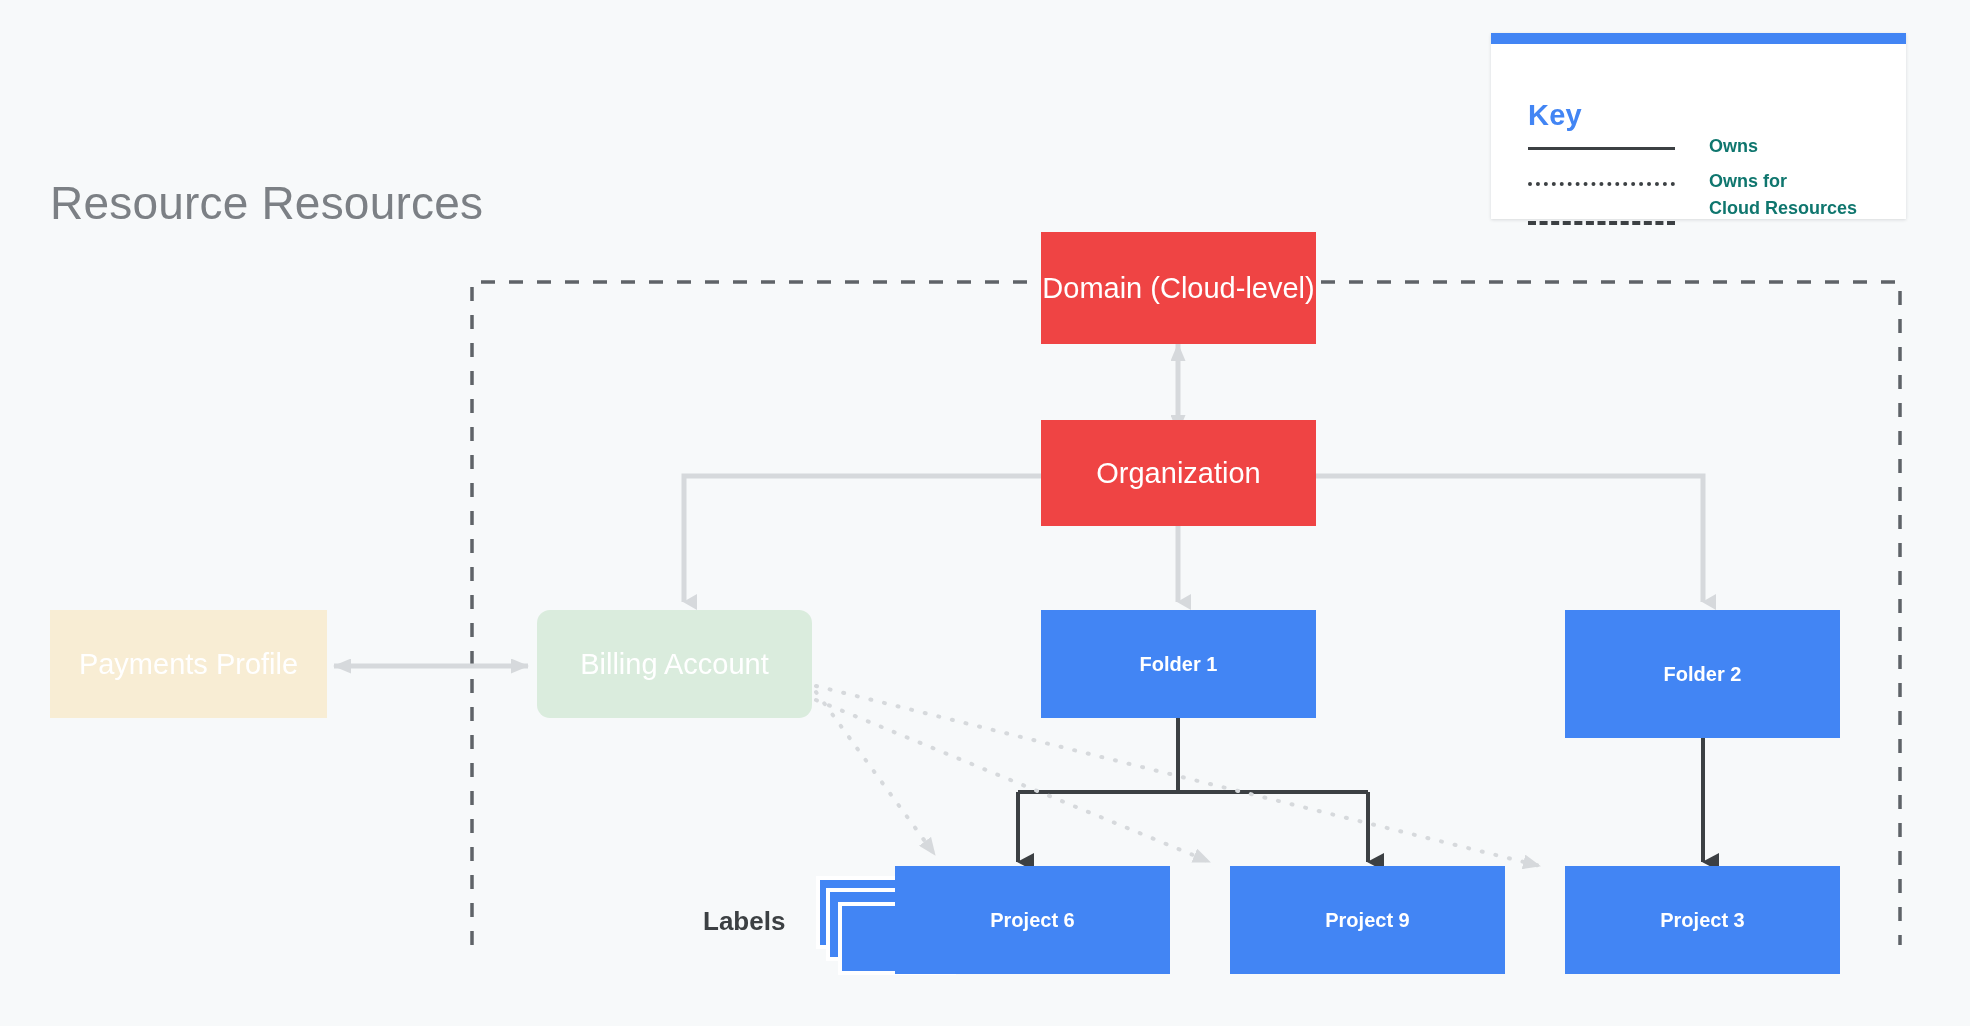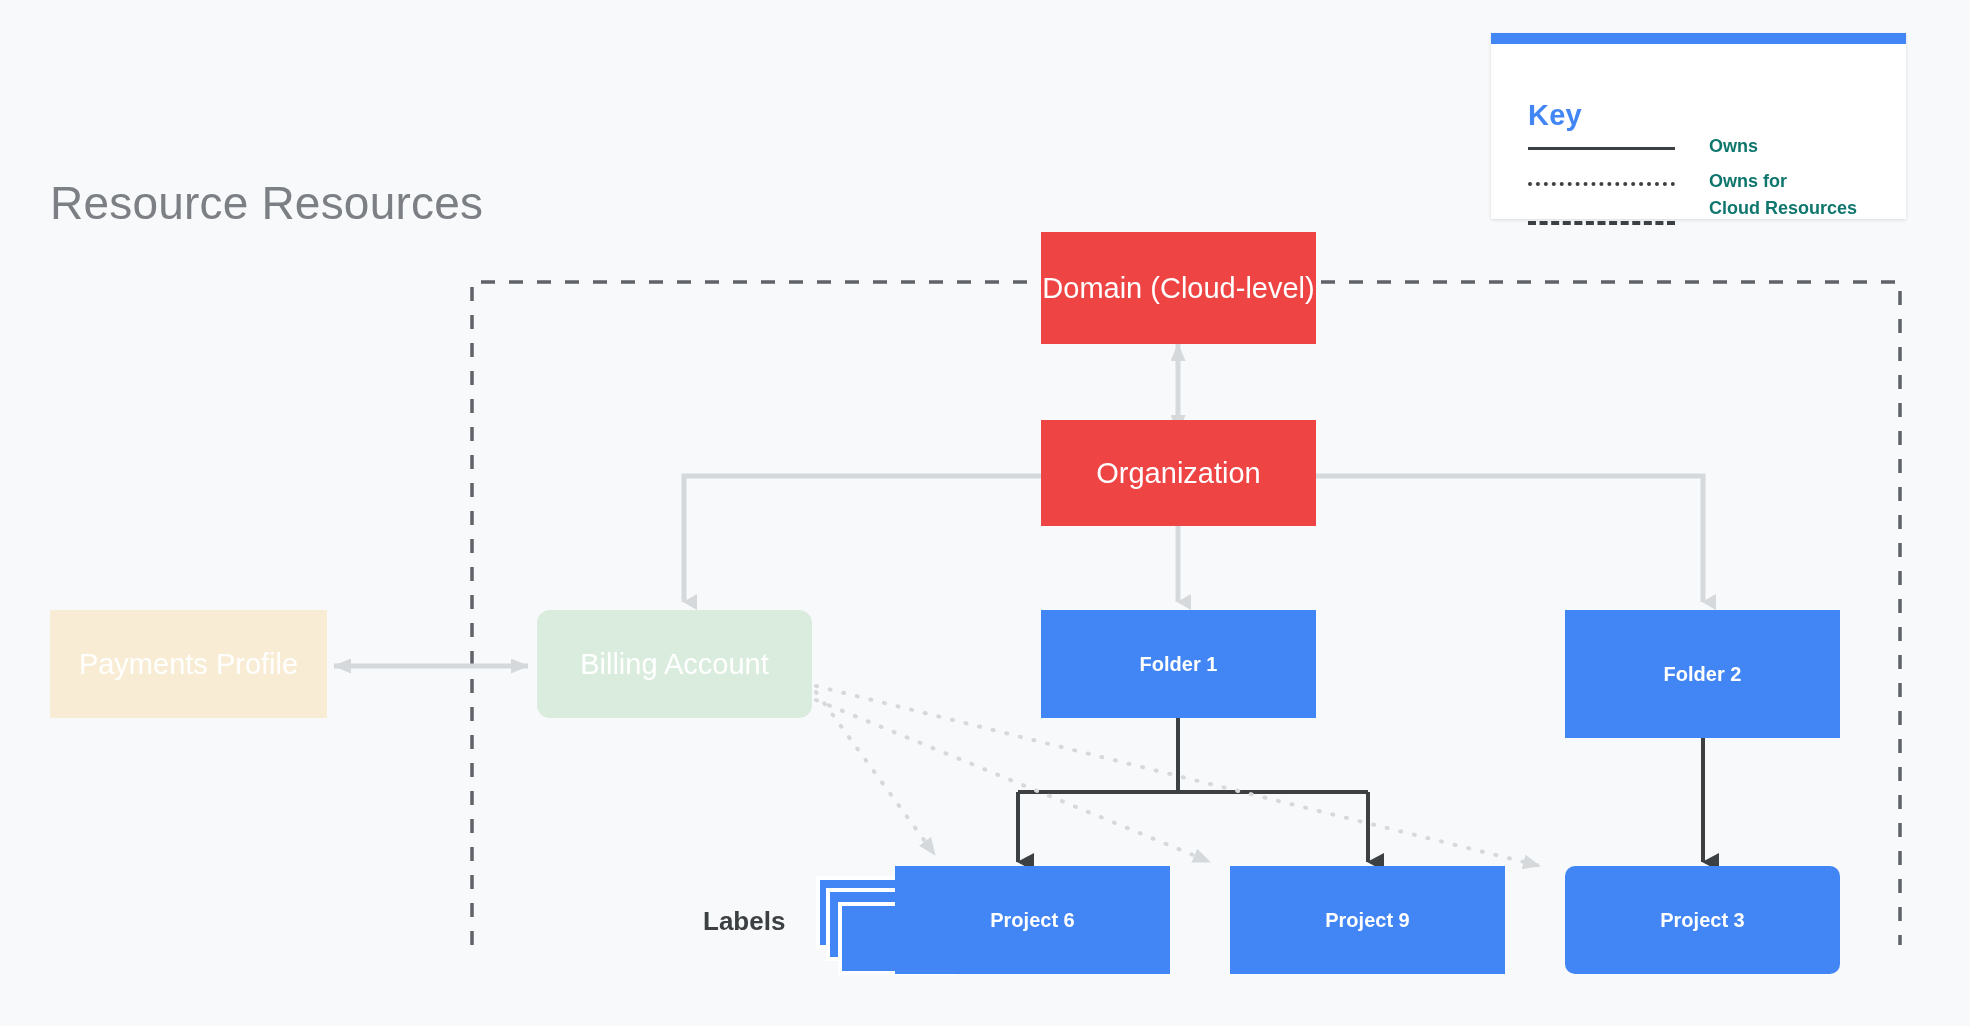--- a/index.html
+++ b/index.html
@@ -195,17 +195,17 @@
   </div>
 
   <div class="node blue" style="left:895px;top:866px;width:275px;height:108px;">
     <span class="node-label">Project 6</span>
   </div>
 
   <div class="node blue" style="left:1230px;top:866px;width:275px;height:108px;">
     <span class="node-label">Project 9</span>
   </div>
 
-  <div class="node blue" style="left:1565px;top:866px;width:275px;height:108px;border-radius:10px;">
+  <div class="node blue" style="left:1565px;top:866px;width:275px;height:108px;">
     <span class="node-label">Project 3</span>
   </div>
 
 </div>
 
 </body></html>

